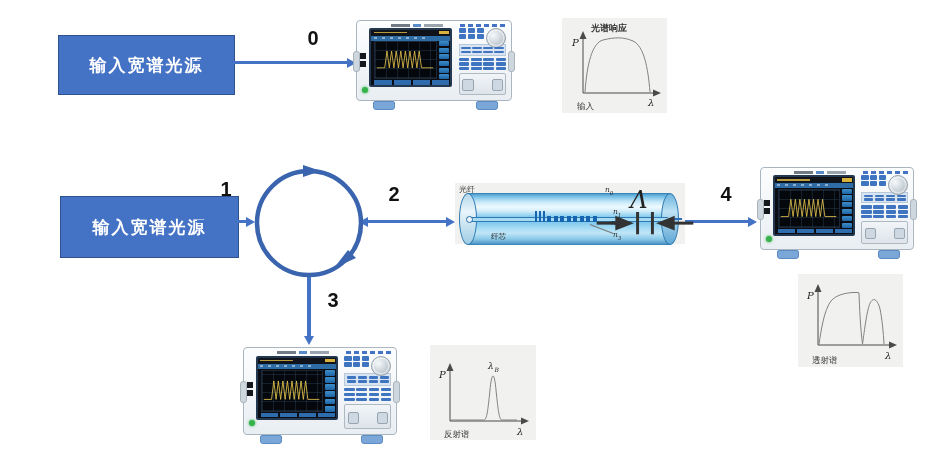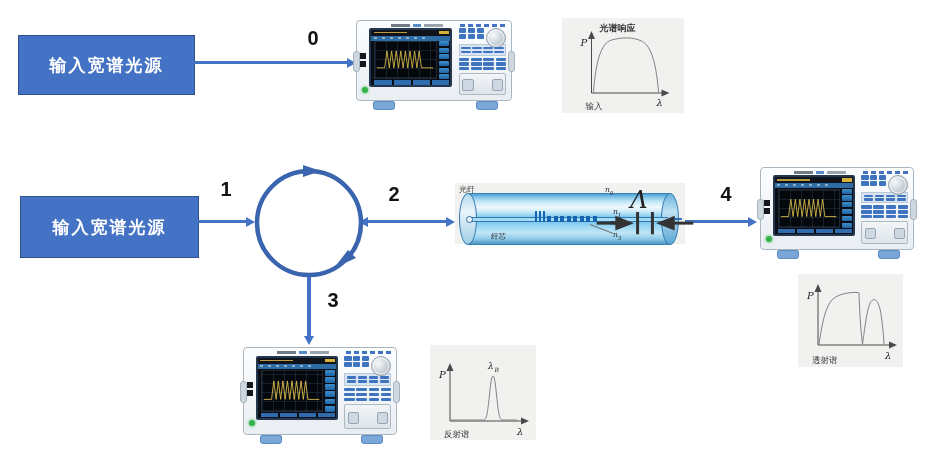--- a/index.html
+++ b/index.html
@@ -3,21 +3,21 @@
 <meta charset="utf-8">
 <style>
   html,body{margin:0;padding:0;background:#fff;}
   .stage{position:relative;width:936px;height:452px;background:#fff;overflow:hidden;
          font-family:"Liberation Sans","DejaVu Sans",sans-serif;}
 
   
   .src-box{position:absolute;background:var(--accent-blue,#4472C4);
            border:1.6px solid var(--box-border,#2F528F);
            color:#fff;font-weight:bold;font-size:17px;letter-spacing:2px;
-           display:flex;align-items:center;justify-content:center;}
+           display:flex;align-items:center;justify-content:center;margin-left:40px;}
   #src1{left:18px;top:35px;width:175px;height:58px;}
   #src2{left:20px;top:196px;width:177px;height:60px;}
 
   
   .arrow{position:absolute;height:3px;background:var(--accent-blue,#4472C4);}
   .arrow.head-r::after{content:"";position:absolute;right:-9px;top:50%;transform:translateY(-50%);
      border-left:9px solid var(--accent-blue,#4472C4);border-top:5.5px solid transparent;border-bottom:5.5px solid transparent;}
   .arrow.head-l::before{content:"";position:absolute;left:-9px;top:50%;transform:translateY(-50%);
      border-right:9px solid var(--accent-blue,#4472C4);border-top:5.5px solid transparent;border-bottom:5.5px solid transparent;}
   .varrow{position:absolute;width:3.5px;background:var(--accent-blue,#4472C4);}
@@ -32,21 +32,21 @@
   #pl0{left:300px;top:27px;} #pl1{left:213px;top:178px;} #pl2{left:381px;top:183px;}
   #pl3{left:320px;top:289px;} #pl4{left:713px;top:183px;}
 
   
   #circ{position:absolute;left:252px;top:166px;width:114px;height:114px;overflow:visible;}
   #circ circle{fill:none;stroke:var(--circulator-blue,#3A65AE);stroke-width:4.5px;}
   #circ polygon{fill:var(--circulator-blue,#3A65AE);}
 
   
   .graph-panel{position:absolute;background:var(--panel-bg,#F1F1EF);}
-  #g-input{left:562px;top:18px;width:122px;height:95px;}
+  #g-input{left:562px;top:18px;width:105px;height:95px;}
   #g-trans{left:798px;top:274px;width:105px;height:93px;}
   #g-refl{left:430px;top:345px;width:106px;height:95px;}
   .graph-panel svg{width:100%;height:100%;display:block;}
   .gaxis{stroke:#4a4a4a;stroke-width:1;}
   .gtri{fill:#4a4a4a;}
   .gcurve{fill:none;stroke:#828282;stroke-width:1;}
   .gtitle{font-family:"Liberation Sans","DejaVu Sans",sans-serif;font-size:9px;font-weight:bold;fill:#333;}
   .gcap{font-family:"Liberation Sans","DejaVu Sans",sans-serif;font-size:8.5px;fill:#333;}
   .gsym{font-family:"DejaVu Serif",serif;font-style:italic;font-size:10px;fill:#222;}
   .gsub{font-family:"DejaVu Serif",serif;font-style:italic;font-size:6px;fill:#222;}

